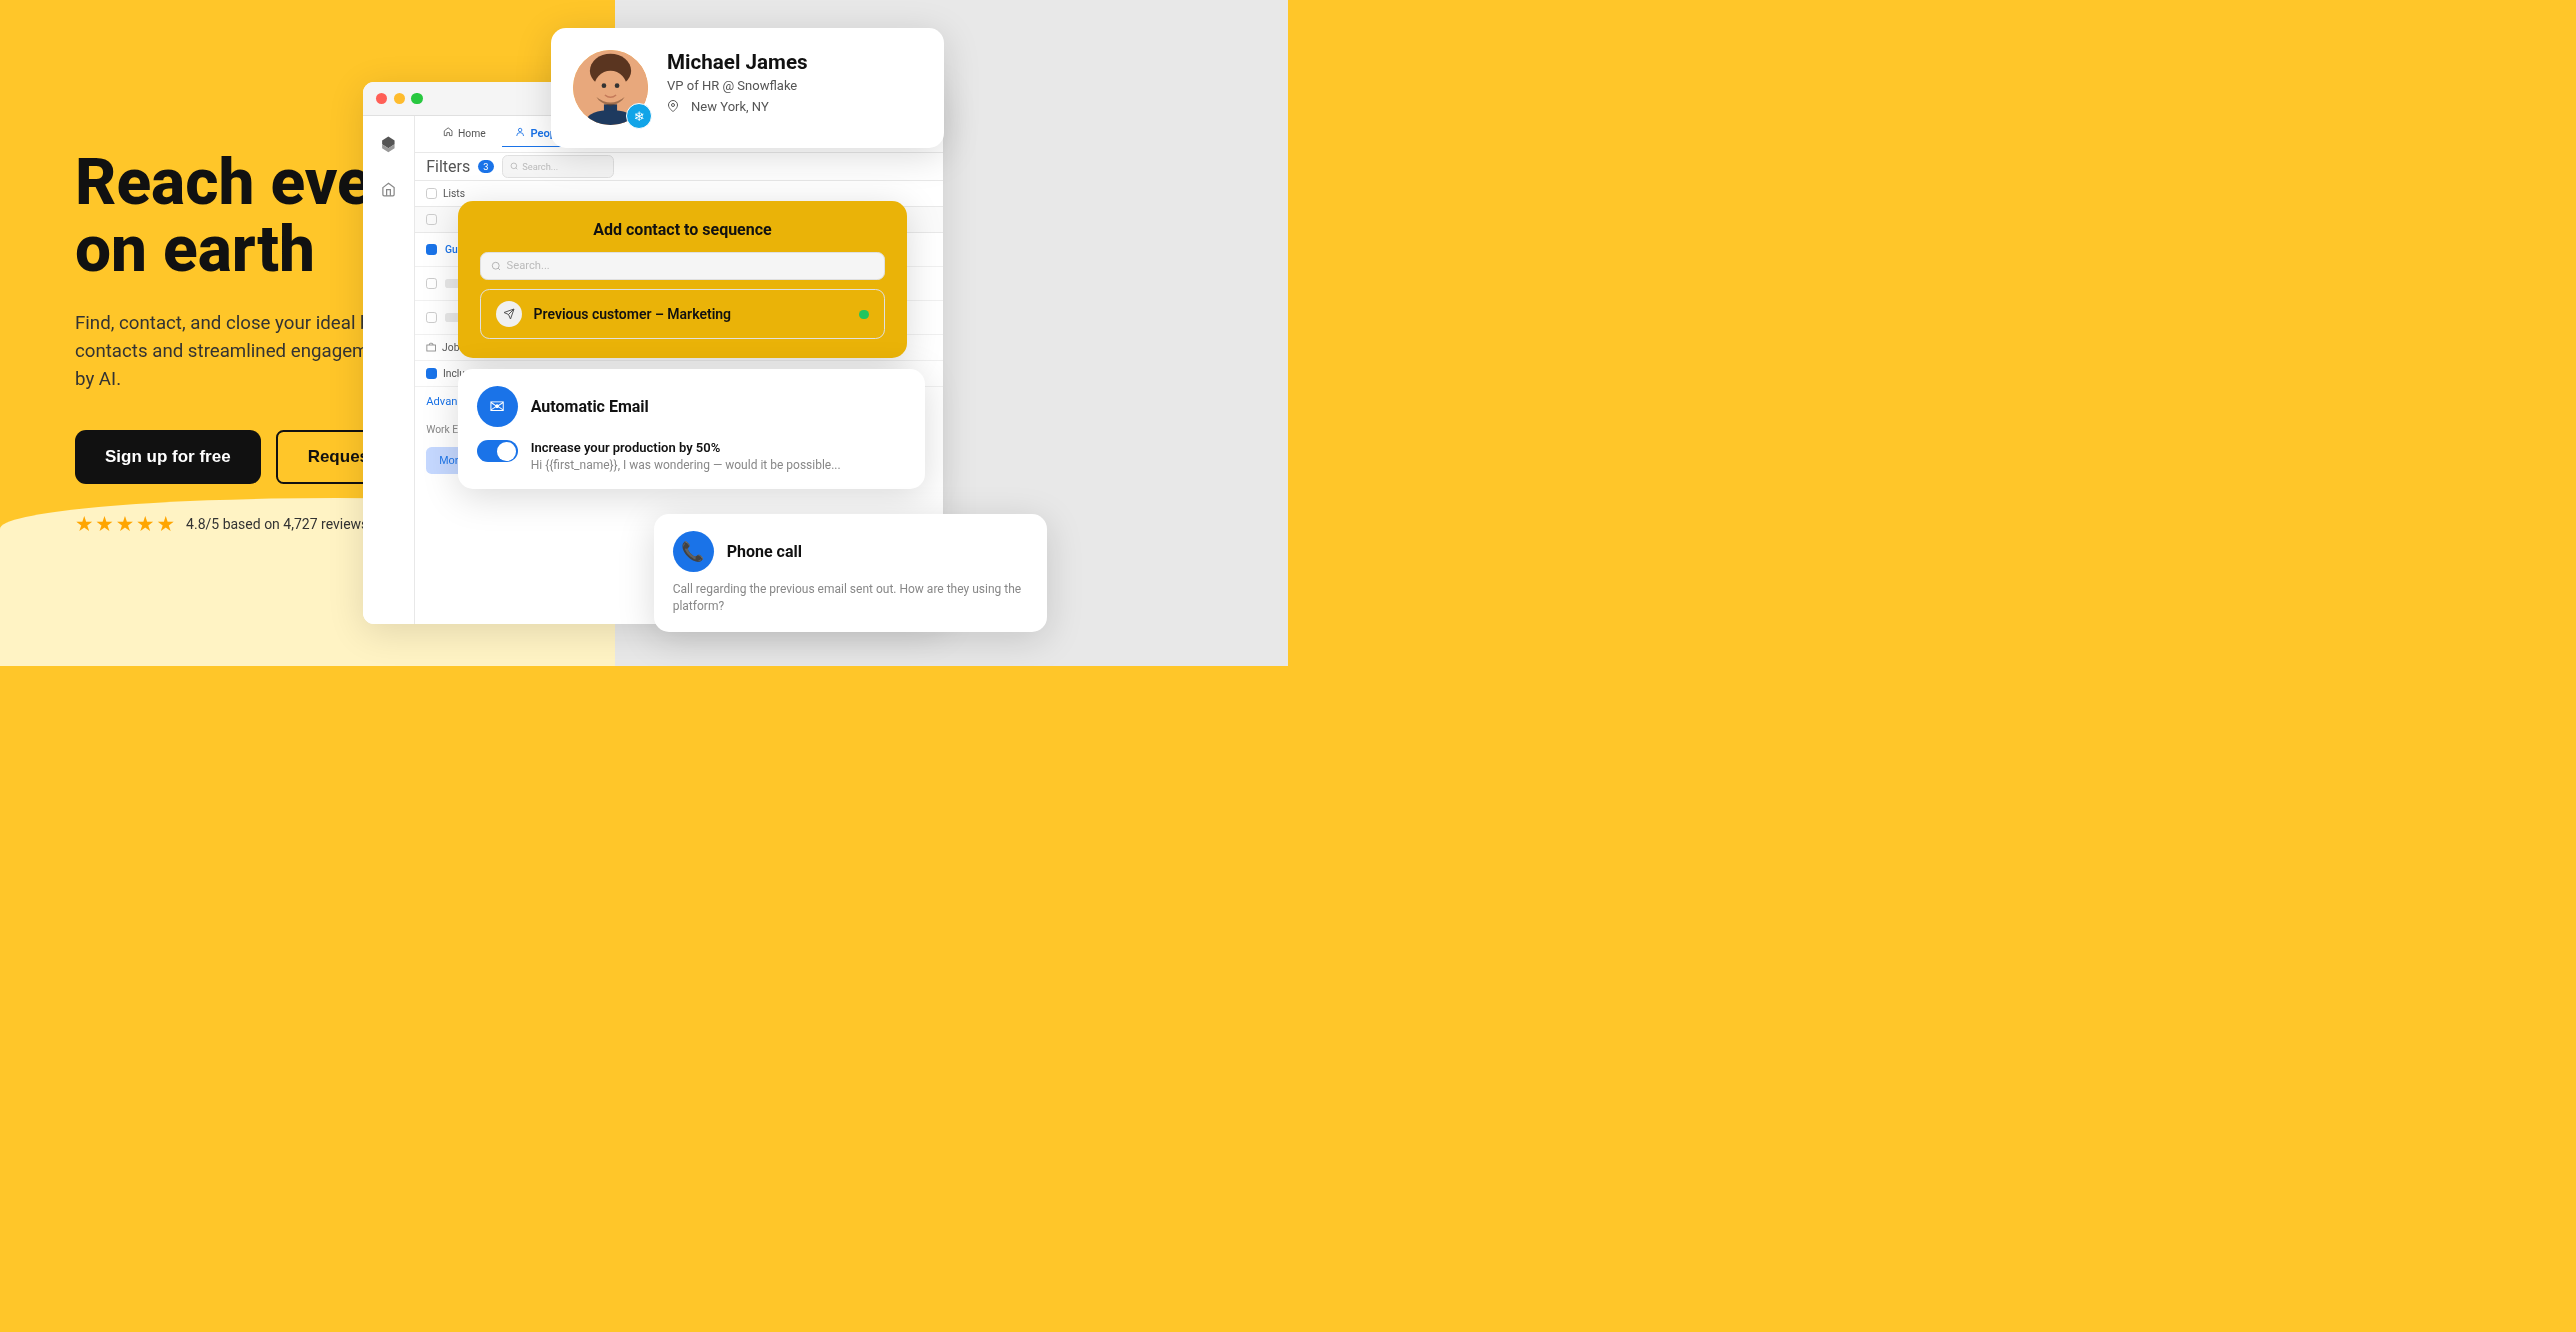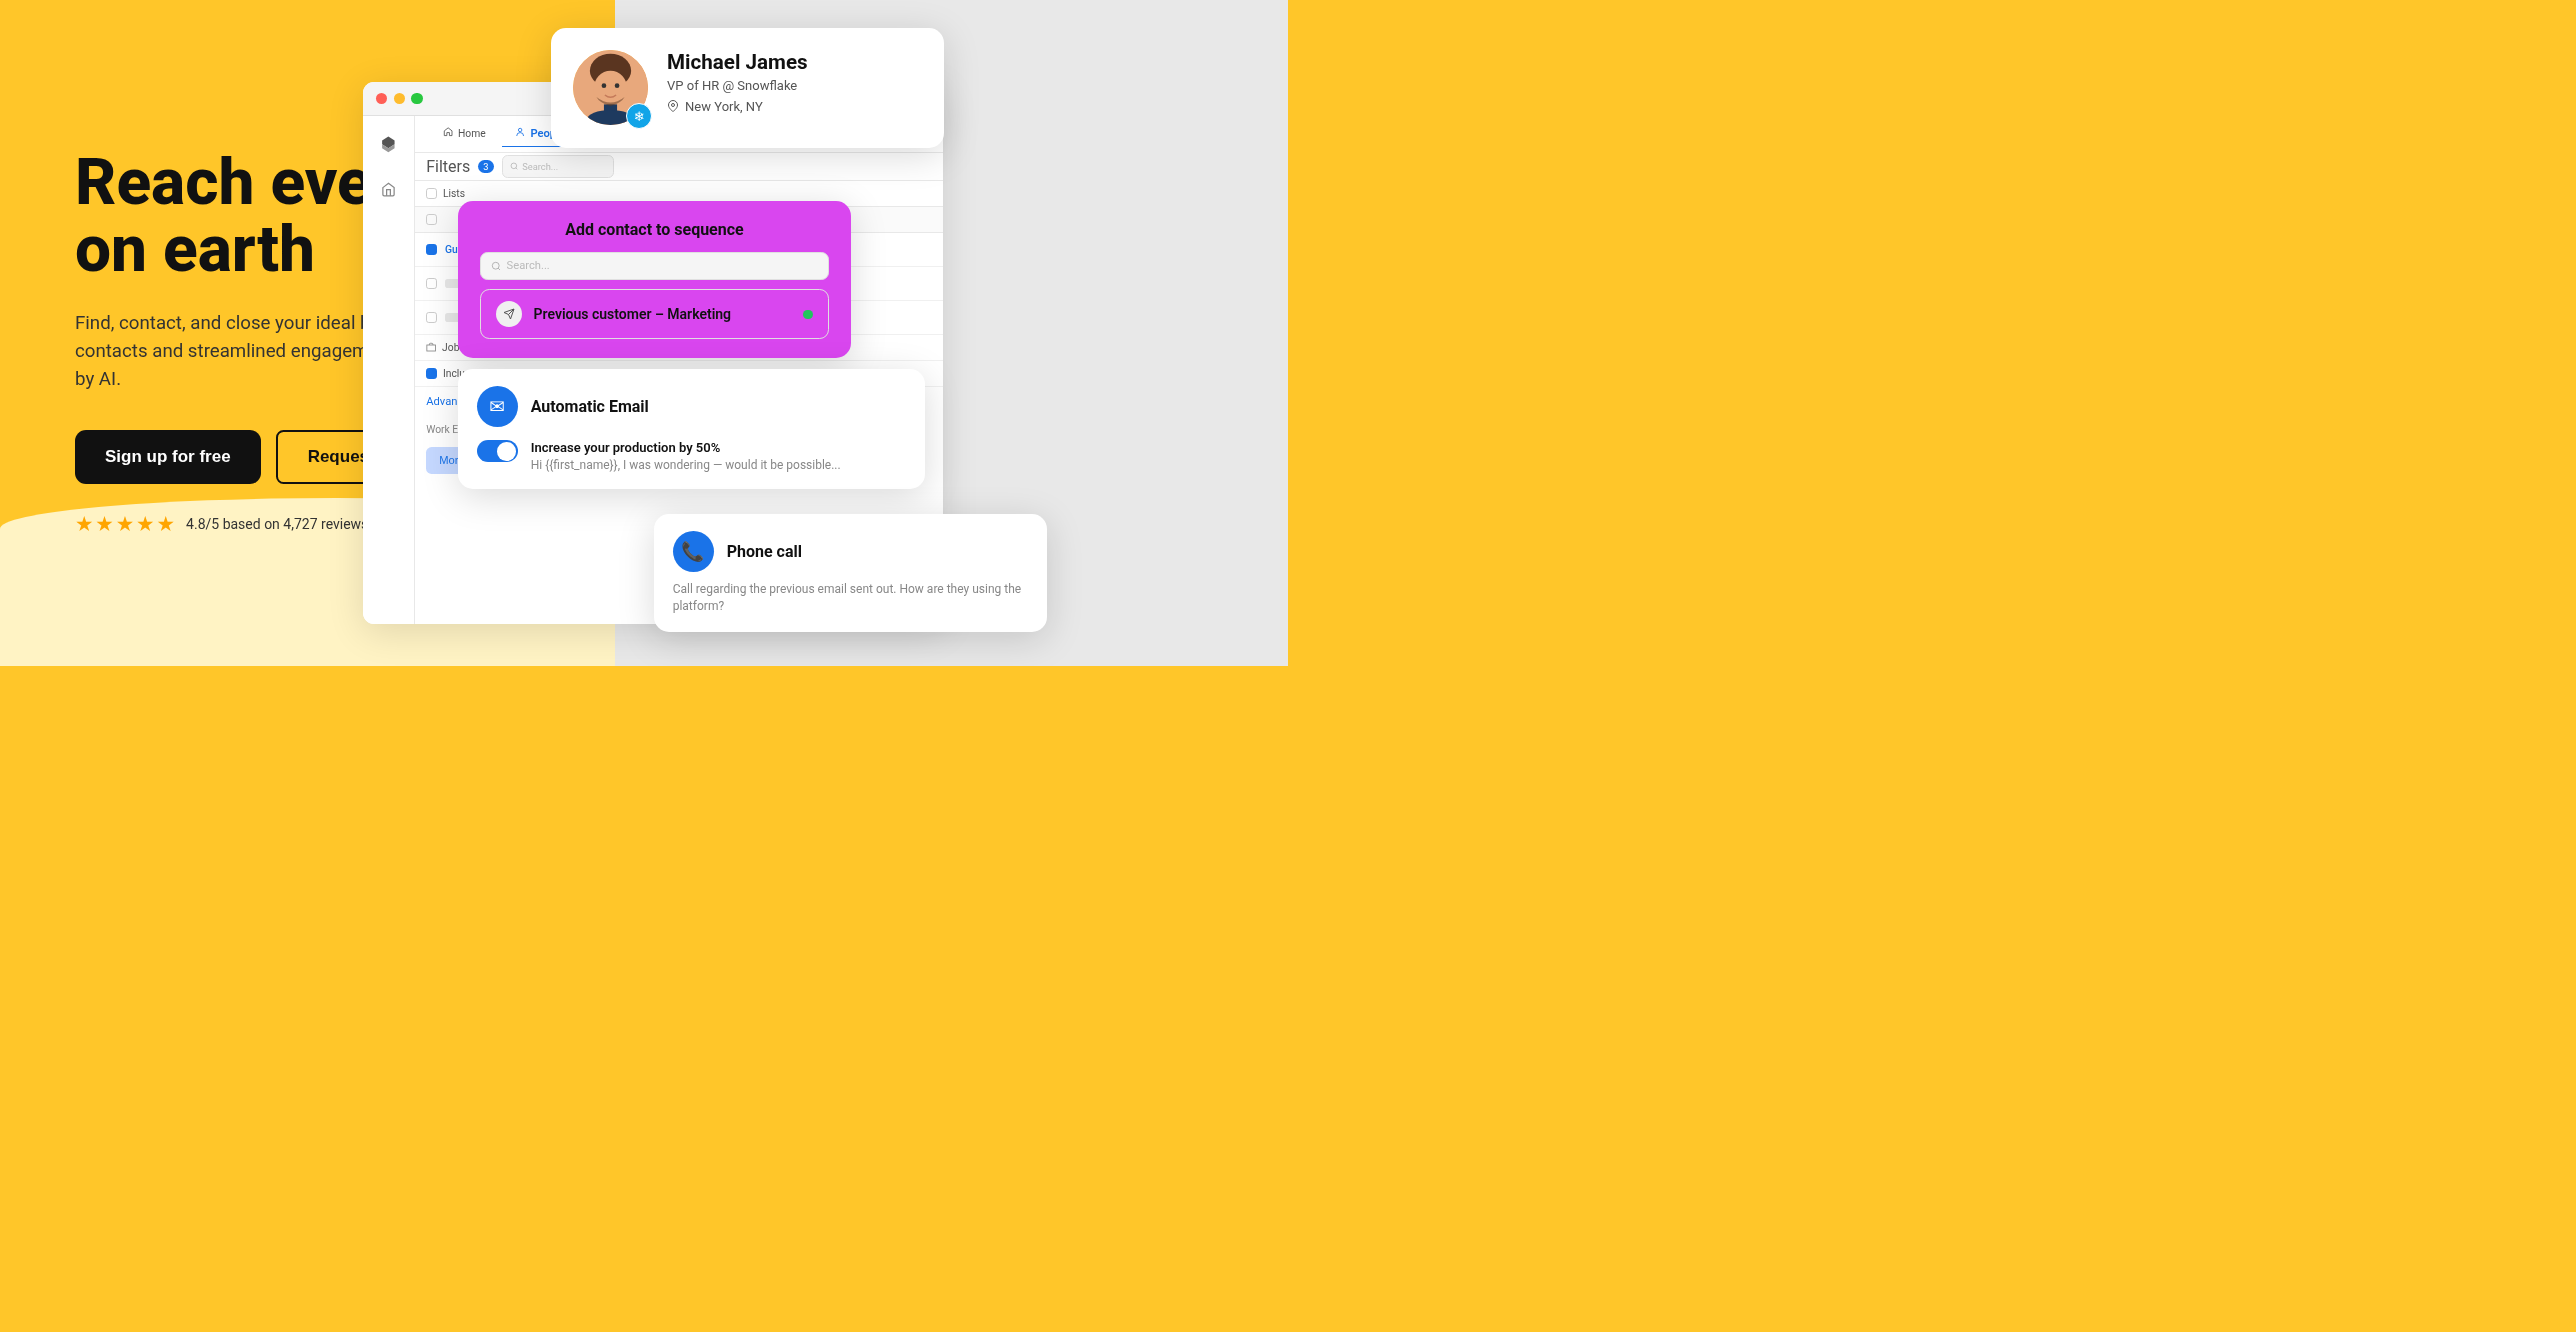--- a/index.html
+++ b/index.html
@@ -373,30 +373,30 @@
       font-size: 13px;
       color: #555;
       margin-bottom: 5.6px;
     }
 
     .profile-location {
       font-size: 13px;
       color: #555;
       display: flex;
       align-items: center;
-      gap: 6px;
+      gap: 12px;
     }
 
     
     .sequence-card {
       position: absolute;
       left: 458px;
       top: 201px;
-      width: 393px;
-      background: #d946ef;
+      width: 449px;
+      background: #eab308;
       border-radius: 15px;
       box-shadow: 0 7.5px 37px rgba(0,0,0,0.15);
       padding: 18.7px 22.4px;
       z-index: 10;
     }
 
     .sequence-title {
       font-size: 16px;
       font-weight: 700;
       color: #111;

